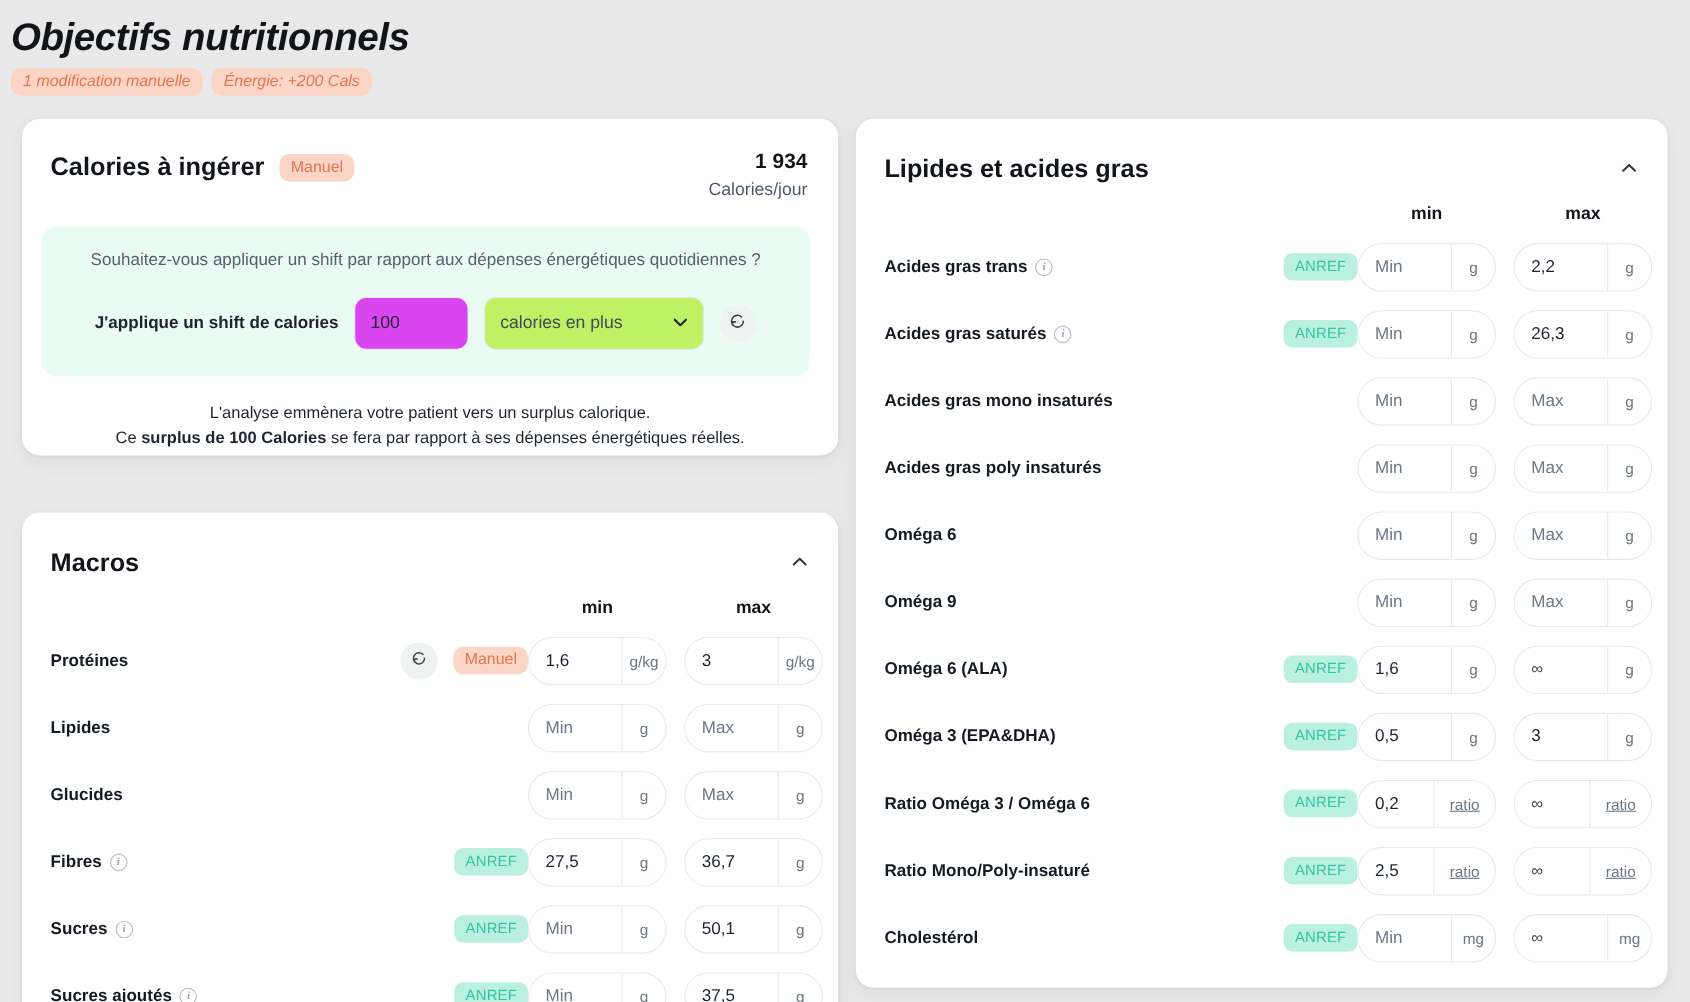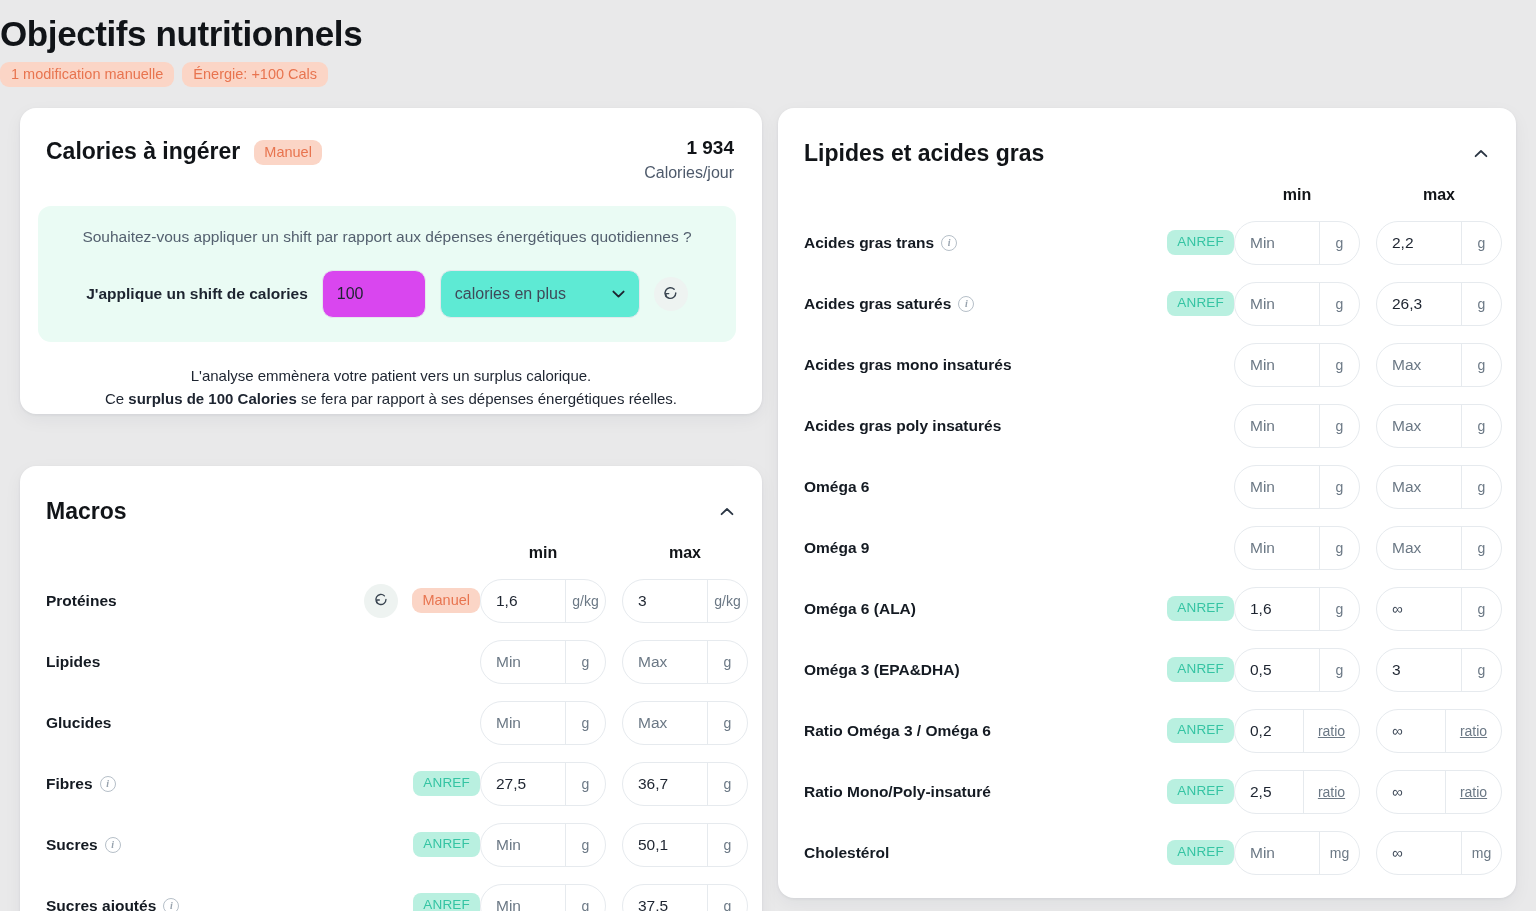--- a/index.html
+++ b/index.html
@@ -5,21 +5,21 @@
   * { box-sizing: border-box; margin: 0; padding: 0; }
   html, body {
     width: 1536px; height: 911px;
     background: #e9e9ea;
     font-family: "Liberation Sans", sans-serif;
     overflow: hidden;
   }
   .page { position: relative; width: 1536px; height: 911px; }
 
   
-  .page-header { padding: 10px 0 0 0; }
+  .page-header { padding: 10px 0 0 10px; font-style: italic; }
   .page-title {
     font-size: 35px; font-weight: 700; color: #111418;
     letter-spacing: -0.4px; line-height: 48px;
   }
   .badge-row { display: flex; gap: 8px; margin-top: 4px; }
   .pill-orange {
     background: #fbd5c6; color: #e8744f;
     border-radius: 9px; padding: 4px 11px 5px;
     font-size: 14.5px; line-height: 16px; white-space: nowrap;
   }
@@ -60,21 +60,21 @@
     display: flex; align-items: center; justify-content: center;
     gap: 14px; margin-top: 22px;
   }
   .shift-label { font-size: 15.5px; font-weight: 700; color: #1d2430; }
   .num-input {
     width: 104px; height: 48px; background: #d946ef; border: 1px solid #e3e8ec;
     border-radius: 11px; display: flex; align-items: center; padding: 0 14px;
     font-size: 16px; color: #1d2430;
   }
   .select-input {
-    width: 200px; height: 48px; background: #5eead4; border: 1px solid #e3e8ec;
+    width: 200px; height: 48px; background: #bef264; border: 1px solid #e3e8ec;
     border-radius: 11px; display: flex; align-items: center; padding: 0 14px;
     font-size: 16px; color: #3f4a59;
   }
   .select-input .chev { margin-left: auto; }
   .icon-btn {
     width: 34px; height: 34px; border-radius: 50%; background: #eef3f1;
     display: flex; align-items: center; justify-content: center; cursor: pointer;
   }
   .cal-note {
     margin: 22px 26px 0; text-align: center;
@@ -148,21 +148,21 @@
 </style>
 </head>
 <body>
 
 <div class="page">
 
   <div class="page-header">
     <div class="page-title">Objectifs nutritionnels</div>
     <div class="badge-row">
       <span class="pill-orange">1 modification manuelle</span>
-      <span class="pill-orange">Énergie: +100 Cals</span>
+      <span class="pill-orange">Énergie: +200 Cals</span>
     </div>
   </div>
 
   <div class="columns">
 
     <div class="card" id="card-calories">
       <div class="cal-head">
         <div class="cal-title">Calories à ingérer</div>
         <span class="pill-manuel">Manuel</span>
         <div class="cal-right">

